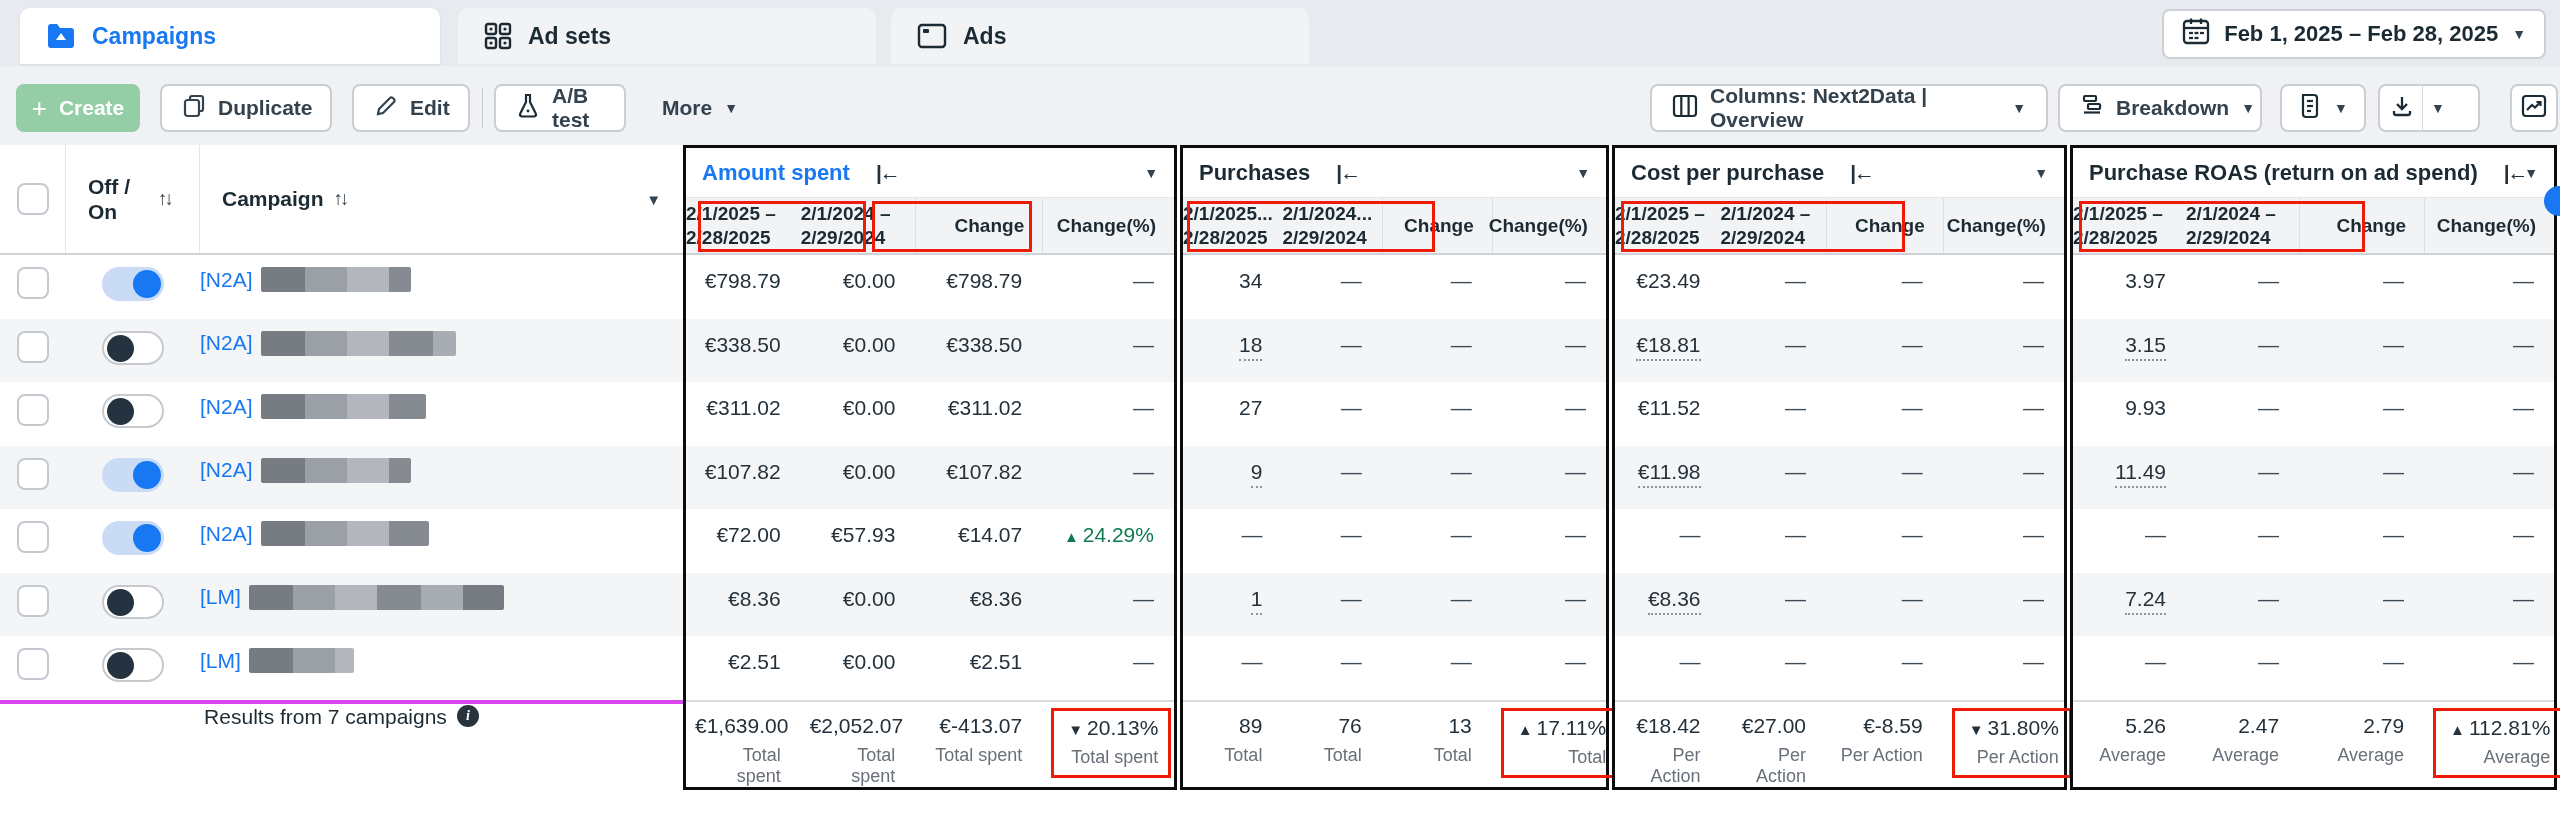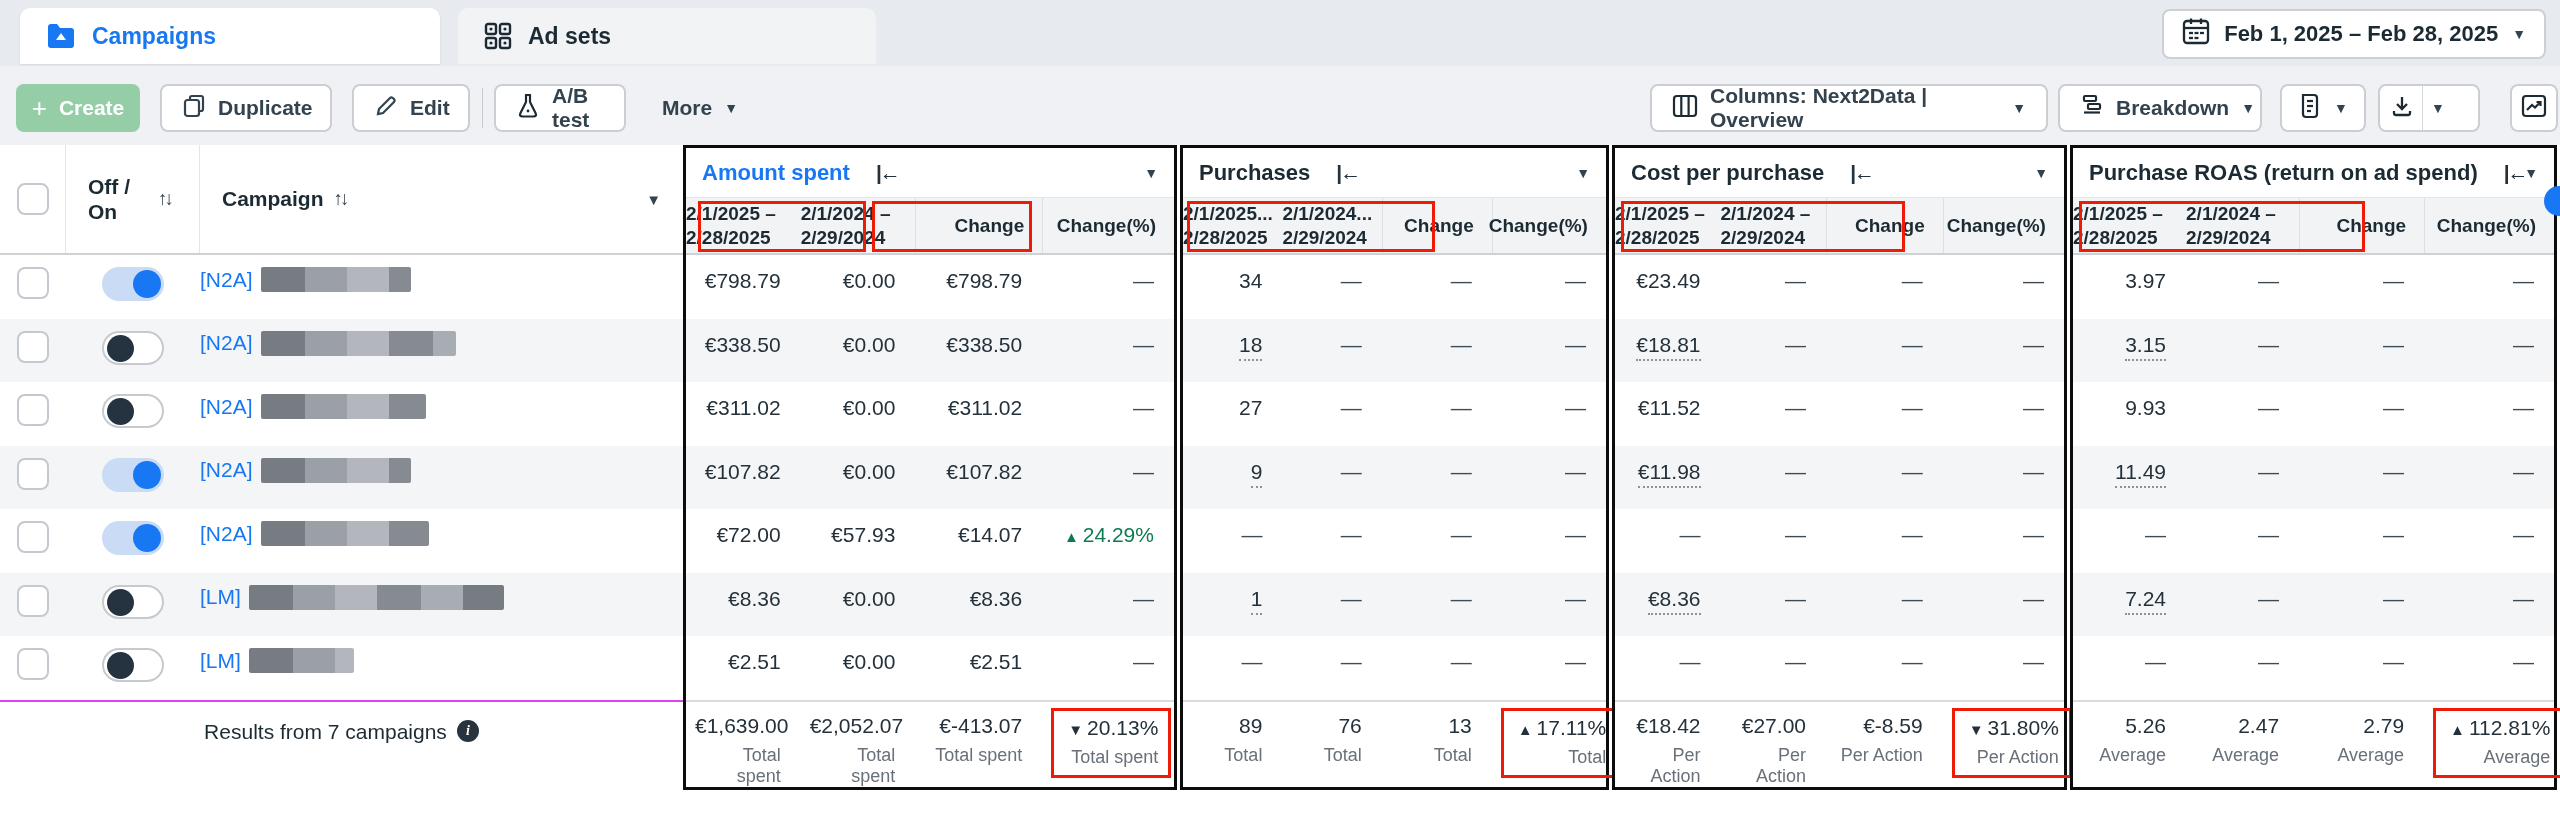--- a/index.html
+++ b/index.html
@@ -44,22 +44,22 @@
   .cell-toggle{width:134px;display:flex;justify-content:center;}
   .cell-camp{flex:1;display:flex;align-items:center;}
   .tag{color:#1877f2;font-size:21px;font-weight:500;cursor:pointer;}
   .redact{display:inline-block;height:25px;border-radius:2px;margin-left:8px;
     background:repeating-linear-gradient(90deg,#777c83 0 44px,#9aa0a6 44px 86px,#b3b7bd 86px 128px,#868b92 128px 172px,#a8adb3 172px 214px);}
   .toggle{position:relative;width:62px;height:34px;border-radius:17px;cursor:pointer;}
   .toggle.on{background:#cadcf5;}
   .toggle.on .knob{position:absolute;right:3px;top:3px;width:28px;height:28px;border-radius:50%;background:#1877f2;}
   .toggle.off{background:#fff;border:2px solid #c6cace;}
   .toggle.off .knob{position:absolute;left:3px;top:2px;width:27px;height:27px;border-radius:50%;background:#24333f;}
-  .lfooter{height:90px;border-top:2px solid #d946ef;display:flex;align-items:flex-start;justify-content:center;
-    padding-top:18px;gap:10px;font-size:21px;color:#1c2b33;}
+  .lfooter{height:90px;border-top:4px solid #d946ef;display:flex;align-items:flex-start;justify-content:center;
+    padding-top:1px;gap:10px;font-size:21px;color:#1c2b33;}
   .info-ic{width:22px;height:22px;border-radius:50%;background:#28333b;color:#fff;font-size:14px;font-weight:700;
     display:inline-flex;align-items:center;justify-content:center;font-family:"Liberation Serif",serif;font-style:italic;}
   
   .group{position:absolute;top:0;border:3px solid #0c0c0c;background:#fff;}
   .ghead{height:50px;display:flex;align-items:center;padding:0 16px;gap:26px;border-bottom:1px solid #e4e6eb;position:relative;}
   .gtitle{font-size:22px;font-weight:700;}
   .pin{font-size:21px;font-weight:700;color:#24313a;letter-spacing:-2px;}
   .ghead .caret{position:absolute;right:16px;}
   .gsub{height:57px;display:flex;background:#f2f3f5;border-bottom:2px solid #ced2d6;position:relative;}
   .gsub-cell{font-size:19px;font-weight:700;line-height:1.25;white-space:pre-line;display:flex;align-items:center;}
@@ -107,20 +107,29 @@
             <rect x="2" y="16" width="10" height="10" rx="2"></rect>
             <rect x="16" y="16" width="10" height="10" rx="2"></rect>
             <circle cx="7" cy="7" r="1.6" fill="#1c2b33" stroke="none"></circle>
             <circle cx="21" cy="7" r="1.6" fill="#1c2b33" stroke="none"></circle>
             <circle cx="7" cy="21" r="1.6" fill="#1c2b33" stroke="none"></circle>
             <circle cx="21" cy="21" r="1.6" fill="#1c2b33" stroke="none"></circle>
           </svg>
       </span>
       <span class="tab-label">Ad sets</span>
     </div>
+    <div class="tab" style="left:891px;width:418px;">
+      <span class="tab-ico">
+        <svg width="30" height="26" viewBox="0 0 30 26" fill="none" stroke="#1c2b33" stroke-width="2.4">
+            <rect x="2" y="2" width="26" height="22" rx="3"></rect>
+            <rect x="6" y="6" width="6" height="4" rx="1" fill="#1c2b33" stroke="none"></rect>
+          </svg>
+      </span>
+      <span class="tab-label">Ads</span>
+    </div>
     <div class="date-btn">
       <span>
         <svg width="28" height="28" viewBox="0 0 28 28" fill="none" stroke="#1c2b33" stroke-width="2.3">
             <rect x="2" y="4" width="24" height="22" rx="3"></rect>
             <line x1="2" y1="11" x2="26" y2="11"></line>
             <line x1="9" y1="1.5" x2="9" y2="7"></line>
             <line x1="19" y1="1.5" x2="19" y2="7"></line>
             <line x1="7" y1="16" x2="11" y2="16"></line>
             <line x1="12.5" y1="16" x2="16.5" y2="16"></line>
             <line x1="18" y1="16" x2="22" y2="16"></line>

